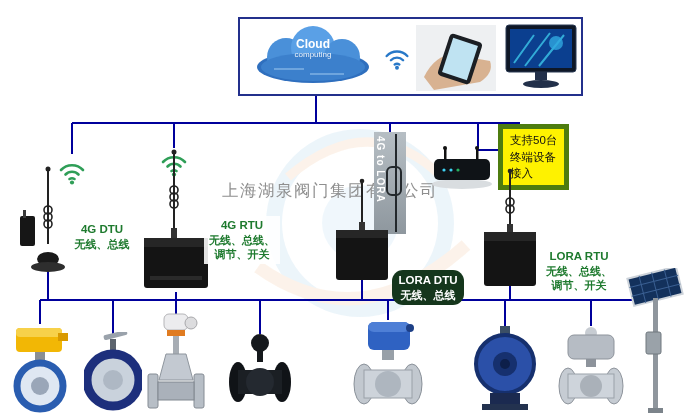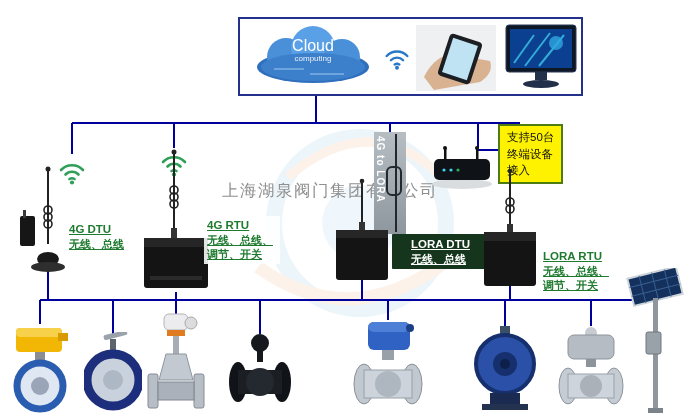--- a/index.html
+++ b/index.html
@@ -4,30 +4,30 @@
 <style>
   html,body{margin:0;padding:0;background:#fff;}
   .stage{
     position:relative;width:692px;height:415px;background:#fff;overflow:hidden;
     font-family:"Liberation Sans", sans-serif;
   }
   .abs{position:absolute;}
   
   .top-panel{left:238px;top:17px;width:345px;height:79px;border:2px solid #23308c;background:#fff;box-sizing:border-box;}
   .cloud-text{left:10px;top:18px;width:126px;text-align:center;color:#fff;pointer-events:none;}
-  .cloud-title{font-size:16px;font-weight:normal;}
+  .cloud-title{font-size:12px;font-weight:bold;}
   .cloud-sub{font-size:8px;opacity:.9;margin-top:-1px;text-align:center;}
   
   .wifi{color:#2878c8;}
   .wifi-green{color:#2f9e57;}
   
-  .lbl{font-weight:bold;font-size:11px;line-height:1.3;color:#1e7a2e;background:rgba(255,255,255,.88);padding:2px 3px;text-decoration:underline;}
+  .lbl{font-weight:bold;font-size:11px;line-height:1.3;color:#1e7a2e;text-align:center;background:rgba(255,255,255,.88);padding:2px 3px;}
   .lbl .t{font-size:11.5px;}
-  .lbl-dark{background:#15361c;color:#fff;padding:3px 19px;border-radius:1px;}
-  .callout{background:#fef200;border:2px solid #4d7c0f;color:#111;font-size:11.5px;line-height:1.45;padding:3px 7px;}
+  .lbl-dark{background:#15361c;color:#fff;padding:3px 5px;border-radius:11px;margin-top:36px;}
+  .callout{background:#fef200;border:5px solid #4d7c0f;color:#111;font-size:11.5px;line-height:1.45;padding:3px 7px;}
   .company{color:#8f8f8f;font-size:16.5px;letter-spacing:1.5px;font-family:"DejaVu Serif","Liberation Serif",serif;white-space:nowrap;}
   
   .gateway{width:32px;height:102px;background:linear-gradient(#b6bec4,#8e979e);overflow:hidden;}
   .gateway .vtext{position:absolute;left:1px;top:4px;writing-mode:vertical-rl;text-orientation:mixed;color:#fff;font-size:10px;font-weight:bold;letter-spacing:1px;}
   .gateway .rod{position:absolute;right:9px;top:2px;width:2px;height:98px;background:#23282c;}
   .gateway .coil{position:absolute;right:4px;top:34px;width:12px;height:26px;border:2px solid #23282c;border-radius:6px;background:transparent;}
   svg{display:block;}
 </style>
 </head>
 <body>

